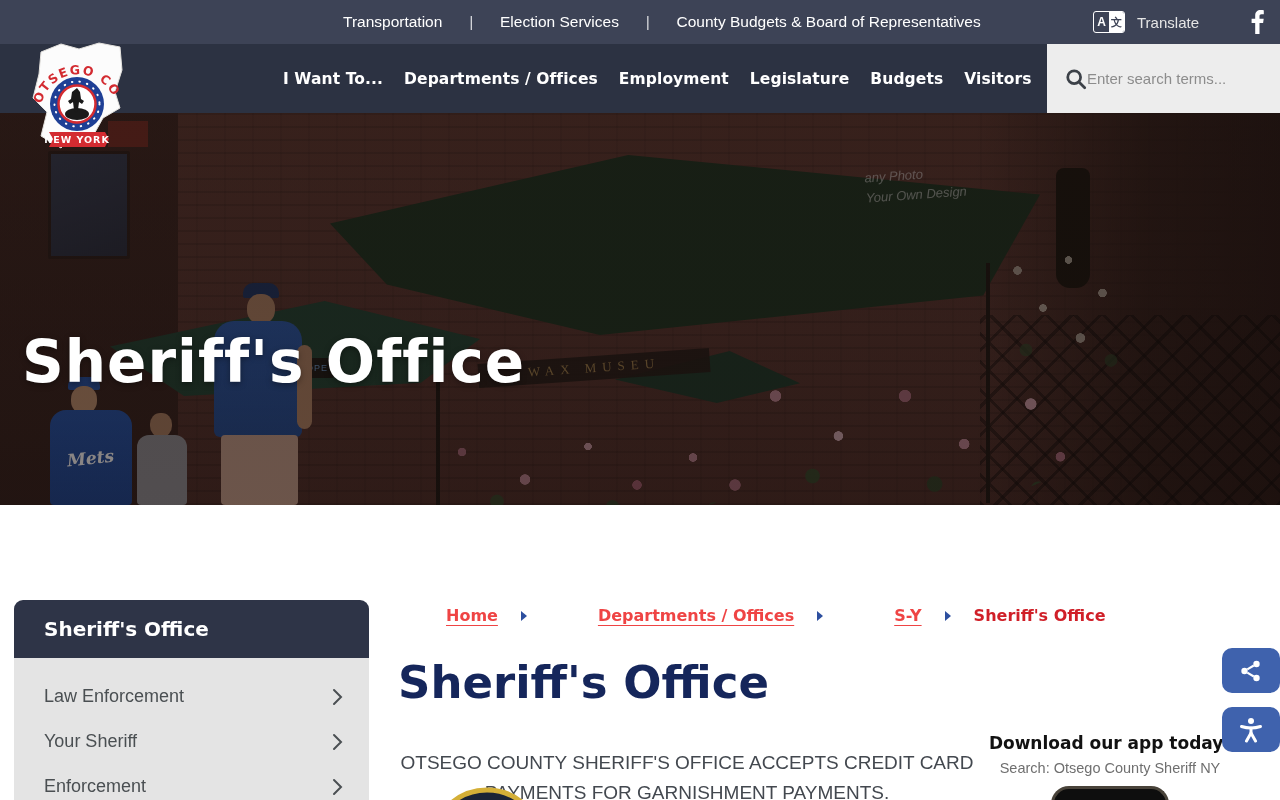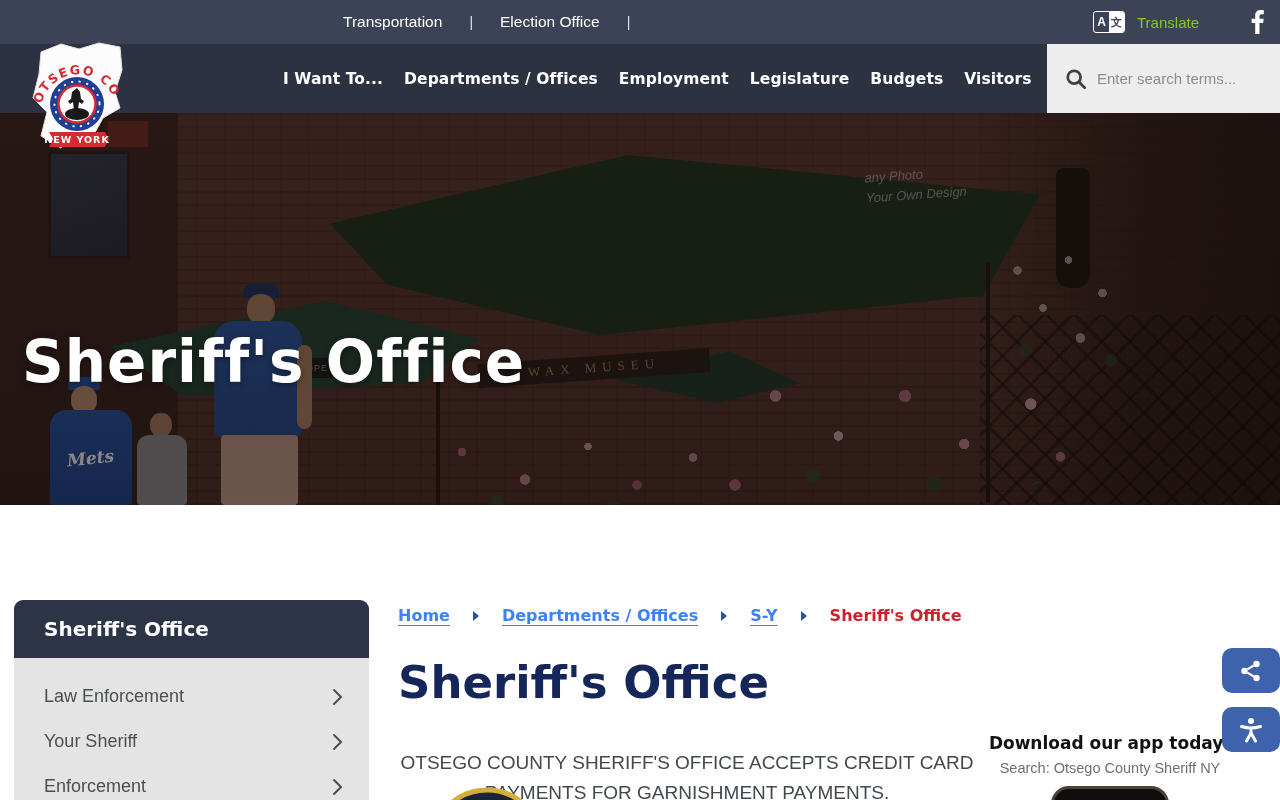--- a/index.html
+++ b/index.html
@@ -13,31 +13,31 @@
     font-size:15.5px; }
   .topbar-links a { color:#fff; text-decoration:none; cursor:pointer; }
   .tb-sep { color:rgba(255,255,255,.85); font-size:14px; }
   .translate-wrap { margin-left:auto; display:flex; align-items:center; gap:12px; cursor:pointer; }
   .translate-icon { width:32px; height:22px; border:1.5px solid #fff; border-radius:3px;
     display:flex; overflow:hidden; font-weight:bold; }
   .ti-left { width:50%; height:100%; display:flex; align-items:center; justify-content:center;
     color:#fff; font-size:12px; }
   .ti-right { width:50%; height:100%; background:#fff; color:#3d4356; display:flex;
     align-items:center; justify-content:center; font-size:11px; }
-  .translate-label { font-size:15px; color:#84cc16; }
+  .translate-label { font-size:15px; color:#e5e5e5; }
   .fb-btn { margin:0 16px 0 52px; cursor:pointer; display:flex; align-items:center; }
 
   
   .navbar { position:absolute; left:0; top:44px; width:1280px; height:69px;
     background:#2c3242; display:flex; align-items:center; z-index:19; }
   .nav-items { display:flex; gap:21px; margin-left:283px; }
   .nav-items a { color:#fff; font-weight:bold; font-size:15.5px; text-decoration:none;
     cursor:pointer; font-family:"DejaVu Sans","Liberation Sans",sans-serif; letter-spacing:.1px;}
   .searchbox { position:absolute; right:0; top:0; width:233px; height:69px;
-    background:#ededed; display:flex; align-items:center; padding-left:18px; gap:10px; }
+    background:#ededed; display:flex; align-items:center; padding-left:18px; }
   .searchbox input { border:none; outline:none; background:transparent; width:165px;
     font-size:15px; color:#555; font-family:"Liberation Sans",sans-serif; }
   .searchbox input::placeholder { color:#8c8c8c; }
 
   
   .logo { position:absolute; left:27px; top:40px; width:101px; height:112px; z-index:30; cursor:pointer; }
 
   
   .hero { position:absolute; left:0; top:113px; width:1280px; height:392px; overflow:hidden;
     background:#4e2c26; }
@@ -139,21 +139,21 @@
   .weather-label { font-size:14.5px; font-weight:bold; letter-spacing:.4px;
     font-family:"DejaVu Sans","Liberation Sans",sans-serif; }
   .temp-row { display:flex; align-items:center; justify-content:flex-end; gap:16px; margin-top:8px; }
   .temp { font-size:37px; font-weight:bold; font-family:"DejaVu Sans","Liberation Sans",sans-serif;
     text-shadow:-2px 2px 0 rgba(218,165,32,.35); }
 
   
   .breadcrumb { position:absolute; left:398px; top:606px; display:flex; align-items:center;
     gap:23px; font-size:16px; font-weight:bold;
     font-family:"DejaVu Sans","Liberation Sans",sans-serif; z-index:6;}
-  .breadcrumb a { color:#3b82f6; text-decoration:underline; text-underline-offset:4px; cursor:pointer; }
+  .breadcrumb a { color:#ef4444; text-decoration:underline; text-underline-offset:4px; cursor:pointer;margin-left:48px; }
   .crumb-sep { width:0; height:0; border-left:6px solid #2d4f9f;
     border-top:5px solid transparent; border-bottom:5px solid transparent; }
   .crumb-current { color:#d01f28; }
 
   
   .sidebar { position:absolute; left:14px; top:600px; width:355px; z-index:6; }
   .sidebar-header { height:58px; background:#2e3447; border-radius:9px 9px 0 0;
     display:flex; align-items:center; padding-left:30px; }
   .sidebar-header span { color:#fff; font-size:20px; font-weight:bold;
     font-family:"DejaVu Sans","Liberation Sans",sans-serif; }
@@ -181,22 +181,23 @@
   .share-btn { top:648px; }
   .access-btn { top:707px; }
 </style>
 </head>
 <body>
 
 <div class="topbar">
   <div class="topbar-links">
     <a>Transportation</a>
     <span class="tb-sep">|</span>
-    <a>Election Office</a>
+    <a>Election Services</a>
     <span class="tb-sep">|</span>
+    <a>County Budgets &amp; Board of Representatives</a>
   </div>
   <div class="translate-wrap">
     <span class="translate-icon">
       <span class="ti-left">A</span>
       <span class="ti-right">文</span>
     </span>
     <span class="translate-label">Translate</span>
   </div>
   <div class="fb-btn">
     <svg width="13" height="24" viewBox="0 0 13 24">

